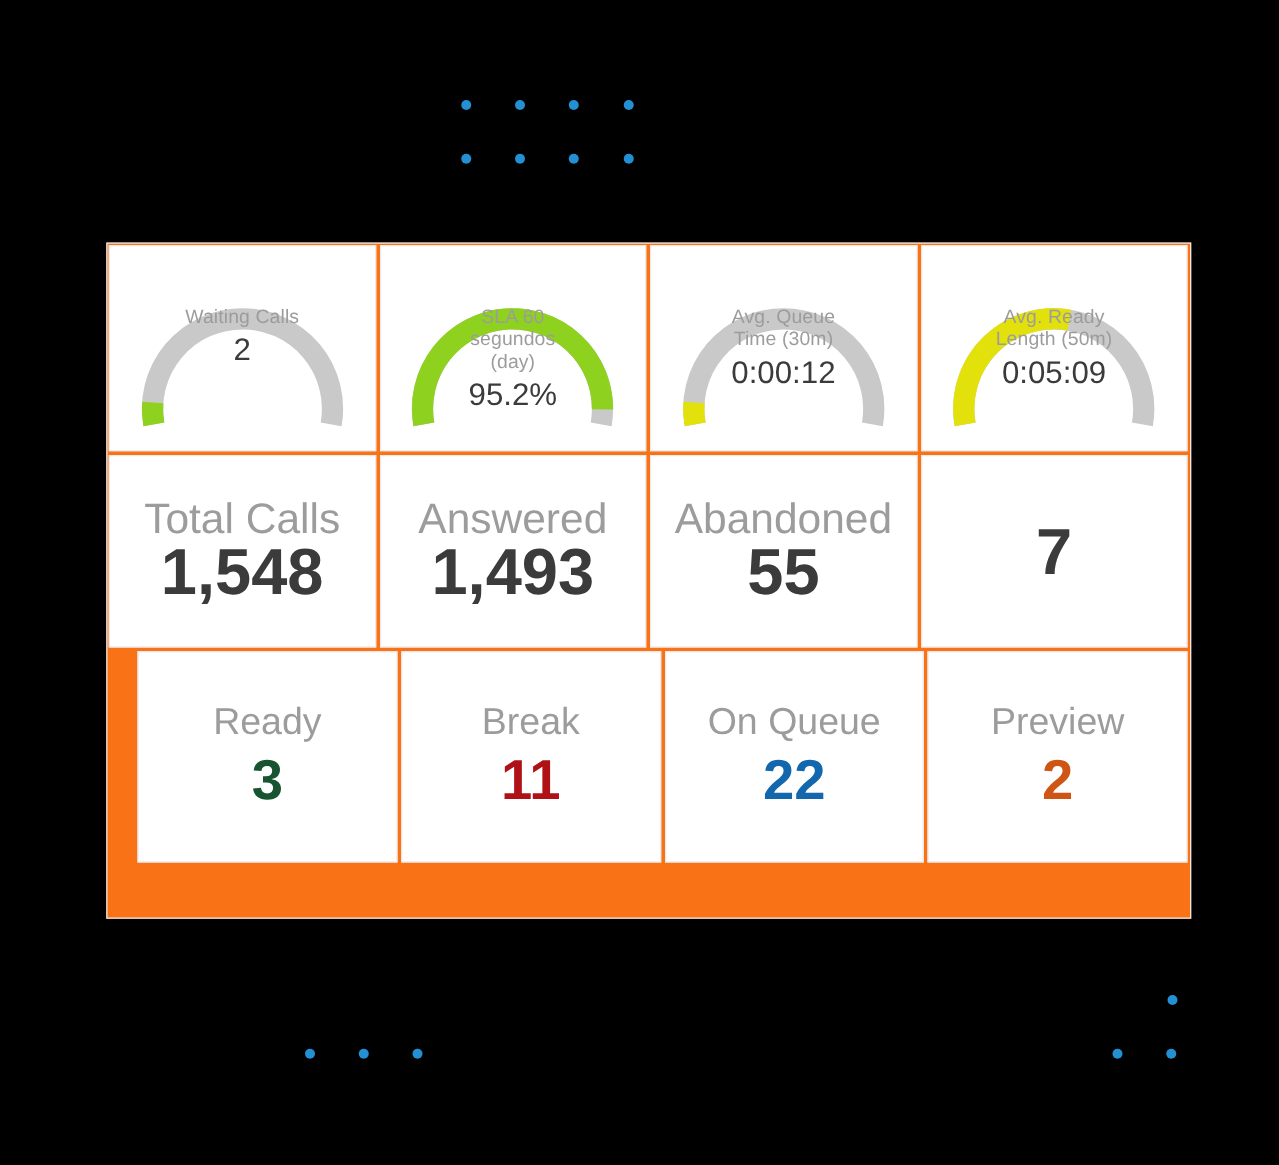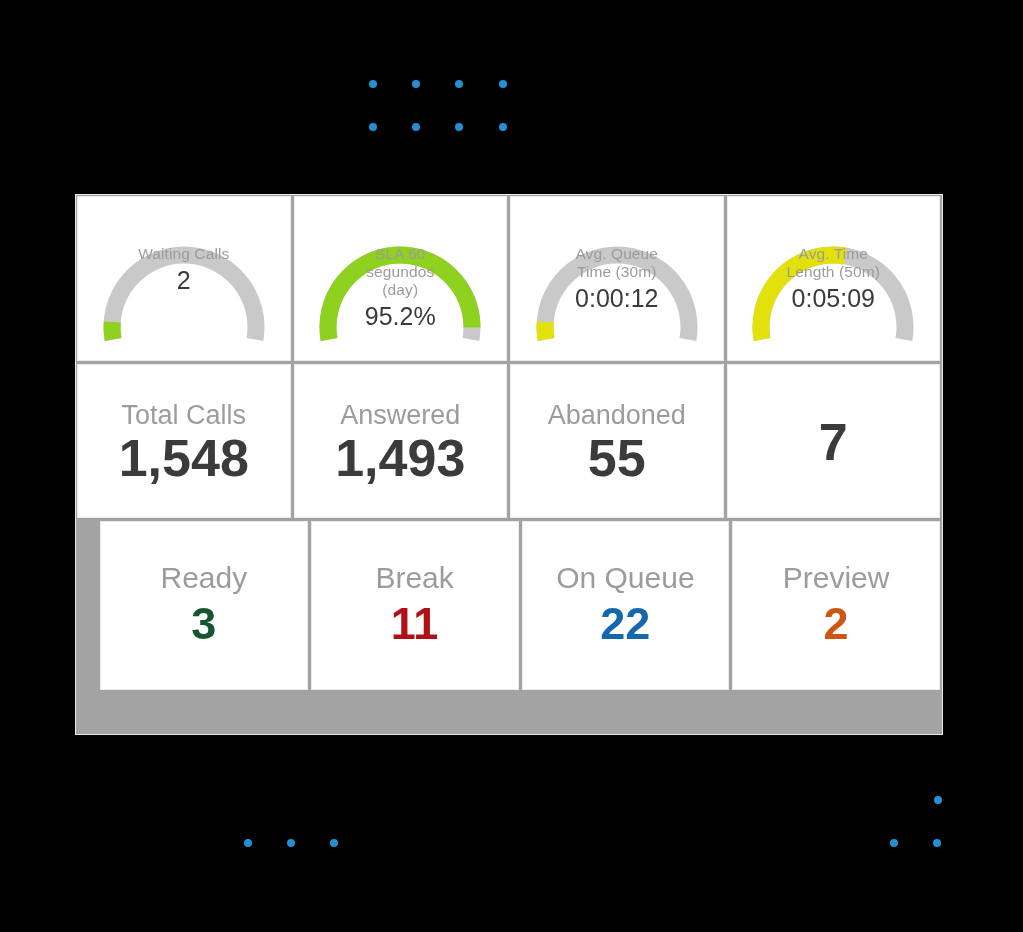--- a/index.html
+++ b/index.html
@@ -24,25 +24,25 @@
     position: absolute;
     width: 8px;
     height: 8px;
     border-radius: 50%;
     background: #2490d4;
   }
 
   
   #panel {
     position: absolute;
-    left: 75px;
+    left: 85px;
     top: 194px;
     width: 868px;
     height: 541px;
-    background: #a3a3a3;
+    background: #f97316;
     box-sizing: border-box;
     border: 1px solid #e8eaee;
   }
 
   .row {
     display: flex;
     width: 100%;
     box-sizing: border-box;
   }
 
@@ -100,21 +100,21 @@
     white-space: nowrap;
   }
 
   
   .stat {
     flex-direction: column;
     justify-content: center;
   }
   .stat-label {
     color: #9c9c9c;
-    font-size: 27px;
+    font-size: 34px;
     line-height: 32px;
     font-weight: 400;
   }
   .stat-value {
     font-size: 52px;
     line-height: 52px;
     font-weight: 700;
     color: #3b3b3b;
     margin-top: 1px;
   }
@@ -192,21 +192,21 @@
           </div>
         </div>
         <div class="card">
           <div class="gauge-wrap">
             <svg class="gauge-svg" viewBox="0 0 190 140">
               <path d="M 24.09 130.50 A 72 72 0 1 1 165.91 130.50" fill="none" stroke="#c9c9c9" stroke-width="17"></path>
               <path d="M 24.09 130.50 A 72 72 0 0 1 107.50 47.09" fill="none" stroke="#e3e10c" stroke-width="17"></path>
             </svg>
             <div class="gauge-text">
               <div class="gauge-label">
-                <div>Avg. Time</div>
+                <div>Avg. Ready</div>
                 <div>Length (50m)</div>
               </div>
               <div class="gauge-value">0:05:09</div>
             </div>
           </div>
         </div>
       </div>
 
     <div class="row row-calls" id="calls-row">
         <div class="card stat">

